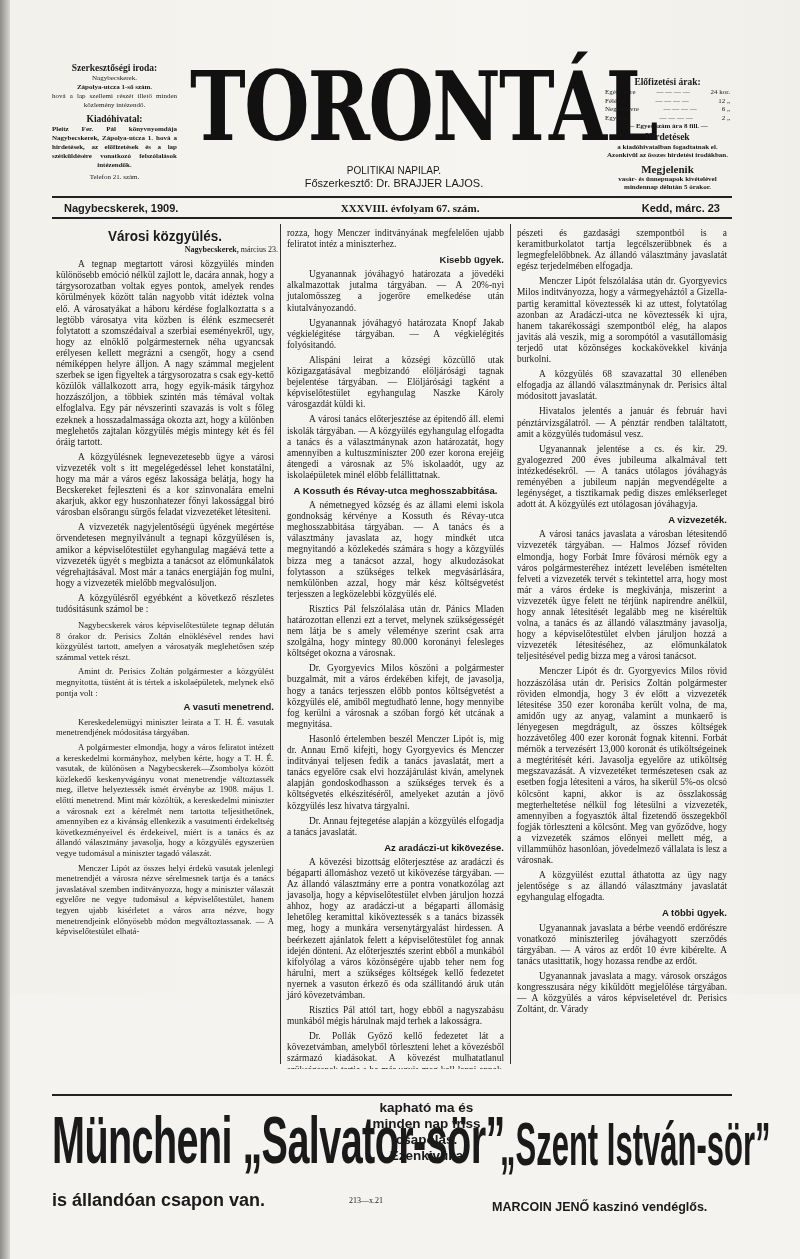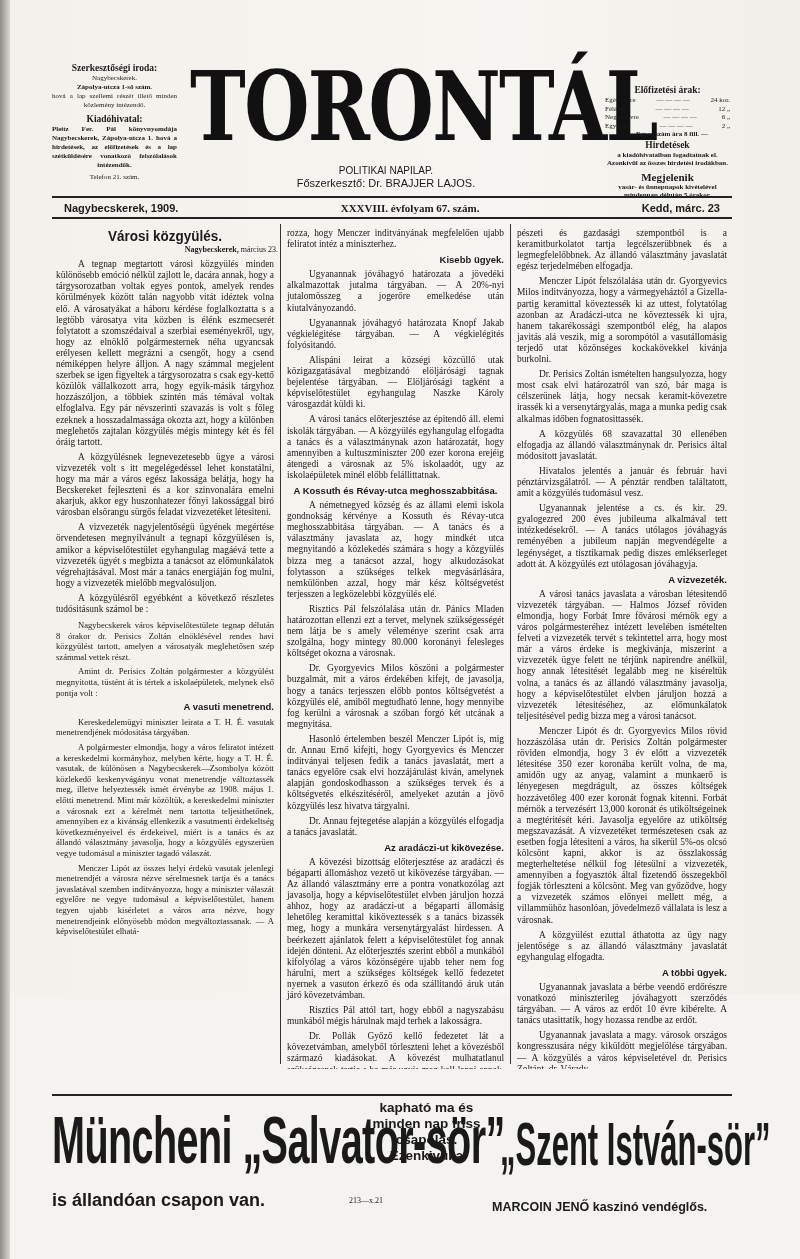--- a/index.html
+++ b/index.html
@@ -4,23 +4,23 @@
 <style>
   html, body { margin:0; padding:0; }
   body { width:800px; height:1259px; background:#f4f3ef; position:relative; overflow:hidden; font-family:"Liberation Serif","DejaVu Serif",serif; color:#1a1a1a; }
   .page { position:absolute; left:0; top:0; width:800px; height:994px; background:linear-gradient(90deg,#d9d8d3 0px,#f2f1ec 10px,#f6f5f1 60%,#efeee9 100%);padding-left:46px; }
   .leftedge { position:absolute; left:0; top:0; width:10px; height:1259px; background:linear-gradient(90deg,#8d8c88,#d8d7d2); }
   
   .mast-left { position:absolute; left:52px; top:62px; width:125px; text-align:center; font-size:7px; line-height:9px; }
   .mast-left .h { font-weight:bold; font-size:9.5px; line-height:12px; }
   .mast-left .j { text-align:justify; text-align-last:center; }
   .title { position:absolute; left:190px; top:52px; width:400px; height:110px; font-family:"DejaVu Serif",serif; font-weight:bold; font-size:96px; letter-spacing:-2px; line-height:110px; text-align:center; transform:scaleX(0.78); transform-origin:left top; white-space:nowrap; color:#111; }
-  .subtitle { position:absolute; left:296px; top:165px; width:180px; text-align:center; font-family:"Liberation Sans",sans-serif; font-size:10px; line-height:12px; }
+  .subtitle { position:absolute; left:304px; top:165px; width:180px; text-align:center; font-family:"Liberation Sans",sans-serif; font-size:10px; line-height:12px; }
   .subtitle .s2 { font-size:11px; }
-  .mast-right { position:absolute; left:605px; top:84px; width:125px; text-align:center; font-size:7px; line-height:8.5px; }
+  .mast-right { position:absolute; left:605px; top:76px; width:125px; text-align:center; font-size:7px; line-height:8.5px; }
   .mast-right .h { font-weight:bold; font-size:9.5px; line-height:12px; }
   .prices { text-align:left; }
   .prices div { display:flex; justify-content:space-between; }
   .rule { position:absolute; left:52px; width:680px; background:#222; }
   .dateline { position:absolute; left:52px; top:200px; width:680px; height:16px; font-family:"Liberation Sans",sans-serif; font-weight:bold; font-size:11px; display:flex; justify-content:space-between; align-items:center; }
   .dateline span { padding:0 12px; }
   
   .col { position:absolute; top:224px; font-size:9.4px; line-height:11.1px; text-align:justify; overflow:hidden; }
   .col p { margin:4px; text-indent:22px; }
   .col p.ni { text-indent:0; }
@@ -139,21 +139,20 @@
     <p>Dr. Annau fejtegetése alapján a közgyülés elfogadja a tanács javaslatát.</p>
     <div class="sub">Az aradáczi-ut kikövezése.</div>
     <p>A kövezési bizottság előterjesztése az aradáczi és bégaparti állomáshoz vezető ut kikövezése tárgyában. — Az állandó választmány erre a pontra vonatkozólag azt javasolja, hogy a képviselőtestület elvben járuljon hozzá ahhoz, hogy az aradáczi-ut a bégaparti állomásig lehetőleg keramittal kiköveztessék s a tanács bizassék meg, hogy a munkára versenytárgyalást hirdessen. A beérkezett ajánlatok felett a képviselőtestület fog annak idején dönteni. Az előterjesztés szerint ebből a munkából kifolyólag a város közönségére ujabb teher nem fog hárulni, mert a szükséges költségek kellő fedezetet nyernek a vasuton érkező és oda szállitandó áruk után járó kövezetvámban.</p>
     <p>Risztics Pál attól tart, hogy ebből a nagyszabásu munkából mégis hárulnak majd terhek a lakosságra.</p>
     <p>Dr. Pollák Győző kellő fedezetet lát a kövezetvámban, amelyből törleszteni lehet a kövezésből származó kiadásokat. A kövezést mulhatatlanul szükségesnek tartja s ha már ugyis meg kell lenni annak, ugy tartóssági, mint szé-</p>
   </div>
 
   <div class="col c3 small">
     <p class="ni">pészeti és gazdasági szempontból is a keramitburkolatot tartja legcélszerübbnek és a legmegfelelőbbnek. Az állandó választmány javaslatát egész terjedelmében elfogadja.</p>
     <p>Menczer Lipót felszólalása után dr. Gyorgyevics Milos inditványozza, hogy a vármegyeháztól a Gizella-partig keramittal köveztessék ki az uttest, folytatólag azonban az Aradáczi-utca ne köveztessék ki ujra, hanem takarékossági szempontból elég, ha alapos javitás alá veszik, mig a sorompótól a vasutállomásig terjedő utat közönséges kockakövekkel kivánja burkolni.</p>
-    <p>Dr. Perisics Zoltán ismételten hangsulyozza, hogy most csak elvi határozatról van szó, bár maga is célszerünek látja, hogy necsak keramit-kövezetre irassék ki a versenytárgyalás, maga a munka pedig csak alkalmas időben fognatosittassék.</p>
     <p>A közgyülés 68 szavazattal 30 ellenében elfogadja az állandó választmánynak dr. Perisics által módositott javaslatát.</p>
     <p>Hivatalos jelentés a január és február havi pénztárvizsgálatról. — A pénztár rendben találtatott, amit a közgyülés tudomásul vesz.</p>
     <p>Ugyanannak jelentése a cs. és kir. 29. gyalogezred 200 éves jubileuma alkalmával tett intézkedésekről. — A tanács utólagos jóváhagyás reményében a jubileum napján megvendégelte a legénységet, a tisztikarnak pedig diszes emlékserleget adott át. A közgyülés ezt utólagosan jóváhagyja.</p>
     <div class="sub">A vizvezeték.</div>
     <p>A városi tanács javaslata a városban létesitendő vizvezeték tárgyában. — Halmos József röviden elmondja, hogy Forbát Imre fővárosi mérnök egy a város polgármesteréhez intézett levelében ismételten felveti a vizvezeték tervét s tekintettel arra, hogy most már a város érdeke is megkivánja, miszerint a vizvezeték ügye felett ne térjünk napirendre anélkül, hogy annak létesitését legalább meg ne kiséreltük volna, a tanács és az állandó választmány javasolja, hogy a képviselőtestület elvben járuljon hozzá a vizvezeték létesitéséhez, az előmunkálatok teljesitésével pedig bizza meg a városi tanácsot.</p>
     <p>Menczer Lipót és dr. Gyorgyevics Milos rövid hozzászólása után dr. Perisics Zoltán polgármester röviden elmondja, hogy 3 év előtt a vizvezeték létesitése 350 ezer koronába került volna, de ma, amidőn ugy az anyag, valamint a munkaerő is lényegesen megdrágult, az összes költségek hozzávetőleg 400 ezer koronát fognak kitenni. Forbát mérnök a tervezésért 13,000 koronát és utiköltségeinek a megtéritését kéri. Javasolja egyelőre az utiköltség megszavazását. A vizvezetéket természetesen csak az esetben fogja létesiteni a város, ha sikerül 5%-os olcsó kölcsönt kapni, akkor is az összlakosság megterheltetése nélkül fog létesülni a vizvezeték, amennyiben a fogyasztók által fizetendő összegekből fogják törleszteni a kölcsönt. Meg van győződve, hogy a vizvezeték számos előnyei mellett még, a villammühöz hasonlóan, jövedelmező vállalata is lesz a városnak.</p>
     <p>A közgyülést ezuttal áthatotta az ügy nagy jelentősége s az állandó választmány javaslatát egyhangulag elfogadta.</p>
     <div class="sub">A többi ügyek.</div>
     <p>Ugyanannak javaslata a bérbe veendő erdőrészre vonatkozó miniszterileg jóváhagyott szerződés tárgyában. — A város az erdőt 10 évre kibérelte. A tanács utasittatik, hogy hozassa rendbe az erdőt.</p>
     <p>Ugyanannak javaslata a magy. városok országos kongresszusára négy kiküldött megjelölése tárgyában. — A közgyülés a város képviseletével dr. Perisics Zoltánt, dr. Várady</p>

